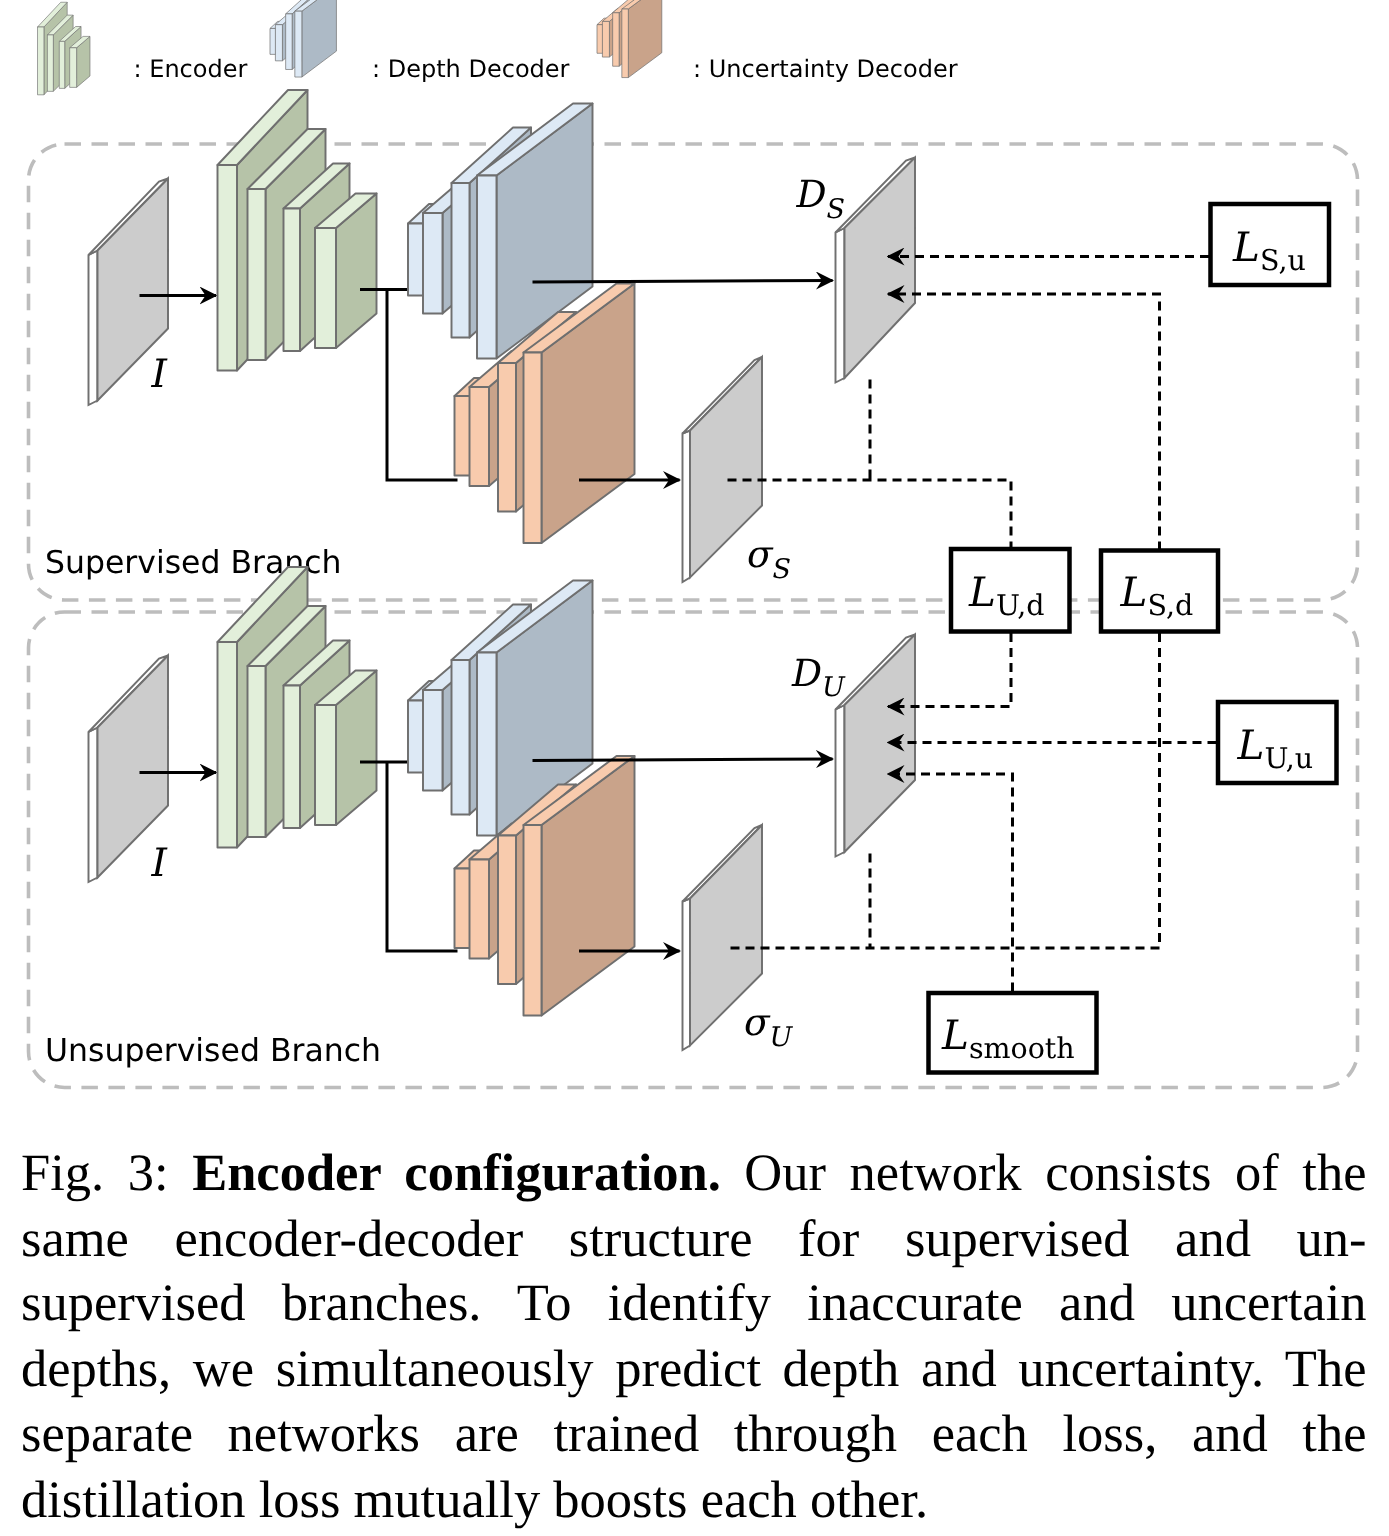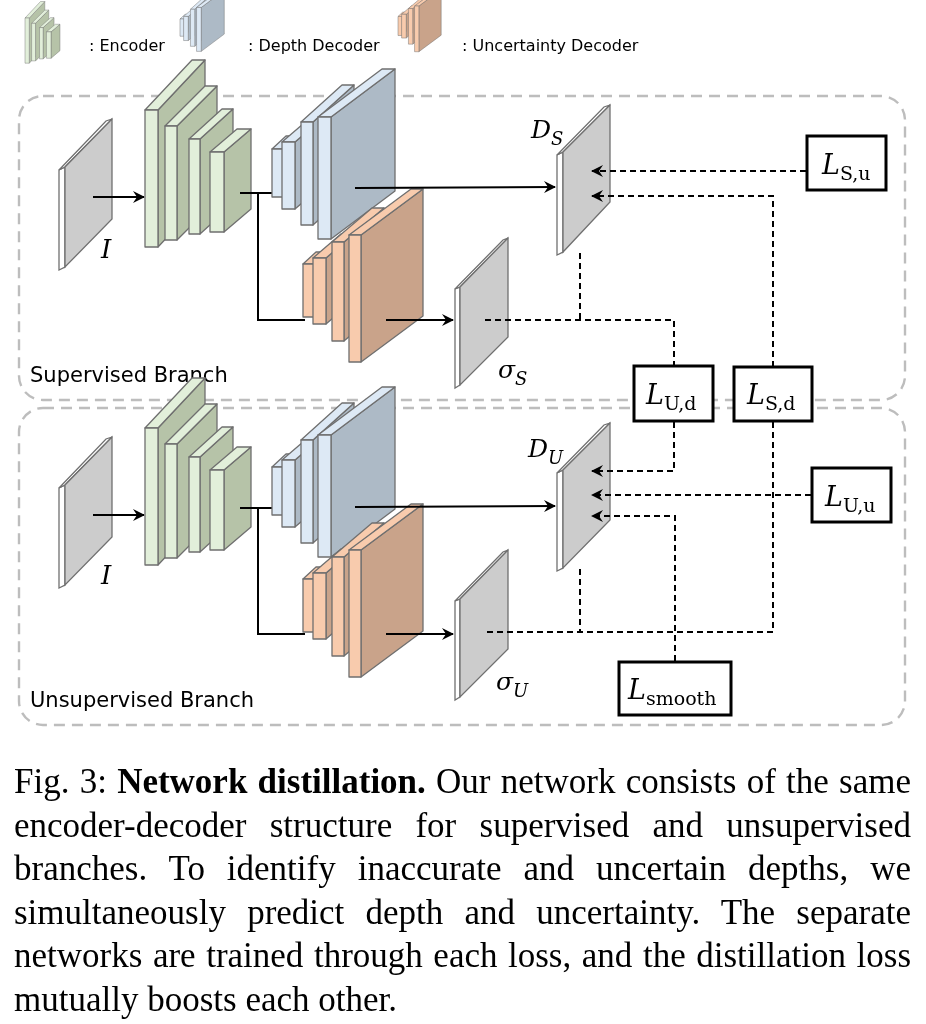--- a/index.html
+++ b/index.html
@@ -351,14 +351,14 @@
     <rect class="lossbox" x="812" y="468" width="79" height="54"></rect>
     <text class="math" x="825" y="506" font-size="27"><tspan>L</tspan><tspan class="sub-up" dy="6" font-size="19">U,u</tspan></text>
   </g>
   <g>
     <rect class="lossbox" x="619" y="662" width="112" height="53"></rect>
     <text class="math" x="628" y="699" font-size="27"><tspan>L</tspan><tspan class="sub-up" dy="6" font-size="19">smooth</tspan></text>
   </g>
 </svg>
 
 <div id="caption">
-  <span>Fig. 3: </span><b>Network distillation.</b><span> Our network consists of the same encoder-decoder structure for supervised and un­supervised branches. To identify inaccurate and uncertain depths, we simultaneously predict depth and uncertainty. The separate networks are trained through each loss, and the distillation loss mutually boosts each other.</span>
+  <span>Fig. 3: </span><b>Encoder configuration.</b><span> Our network consists of the same encoder-decoder structure for supervised and un­supervised branches. To identify inaccurate and uncertain depths, we simultaneously predict depth and uncertainty. The separate networks are trained through each loss, and the distillation loss mutually boosts each other.</span>
 </div>
 
 </body></html>

